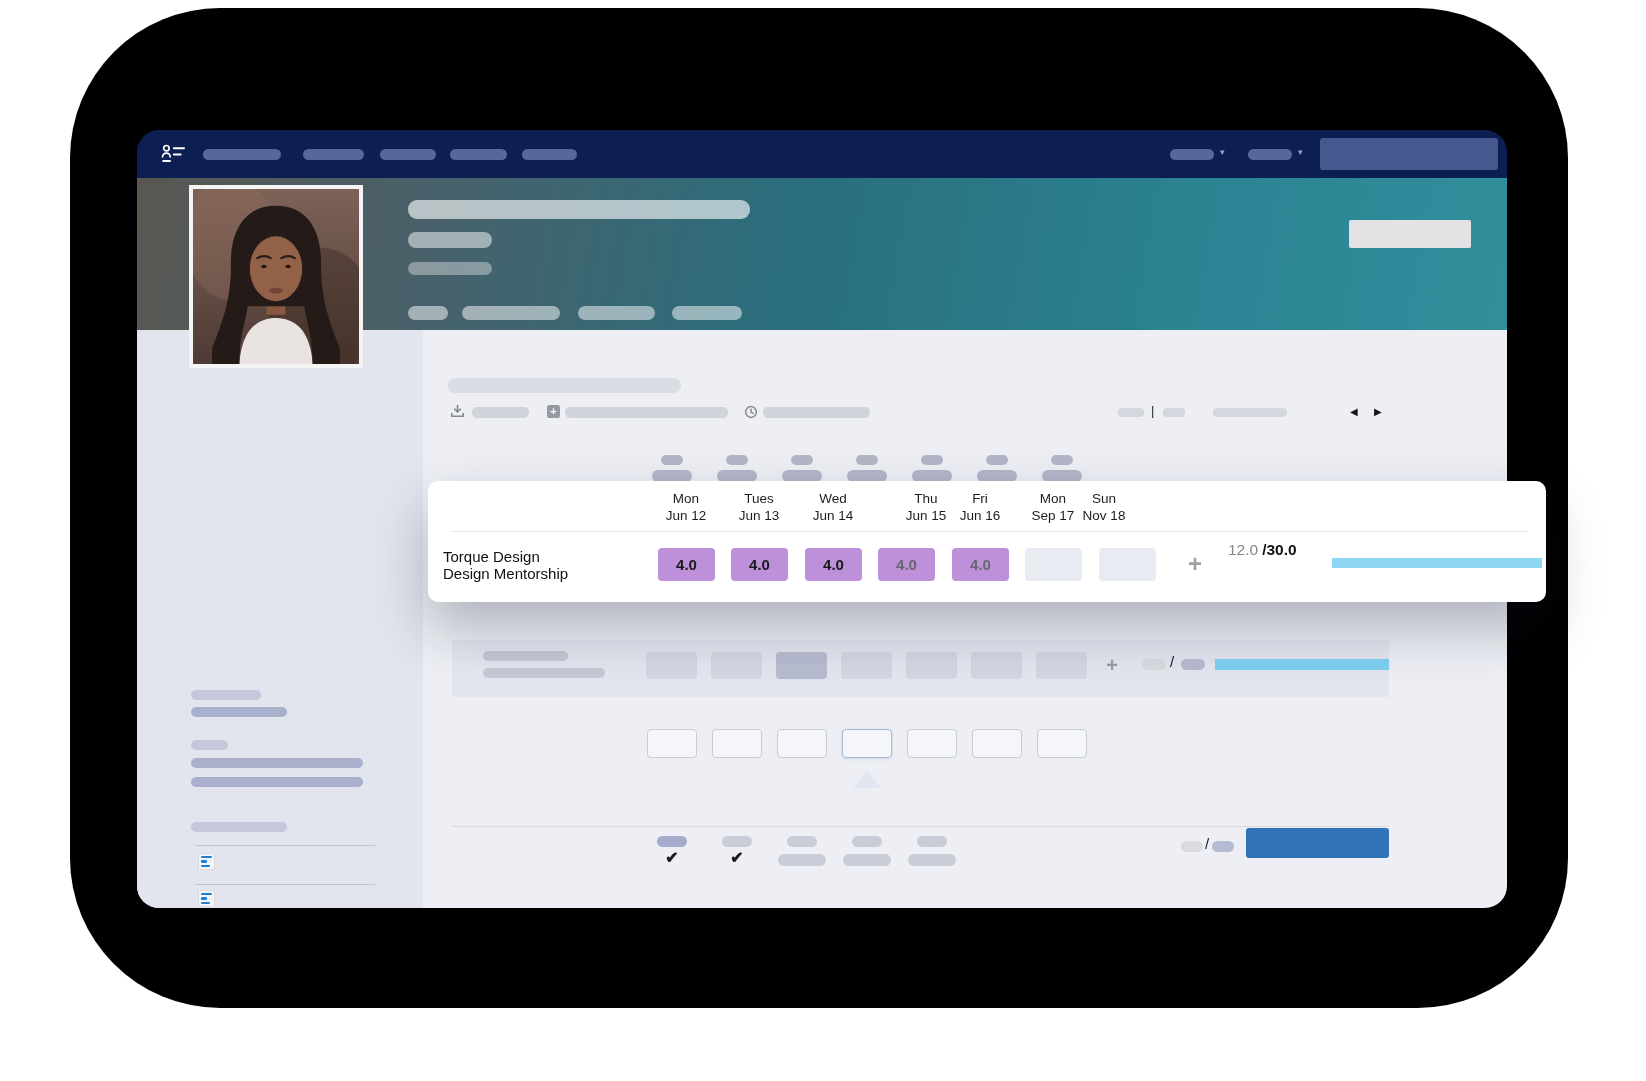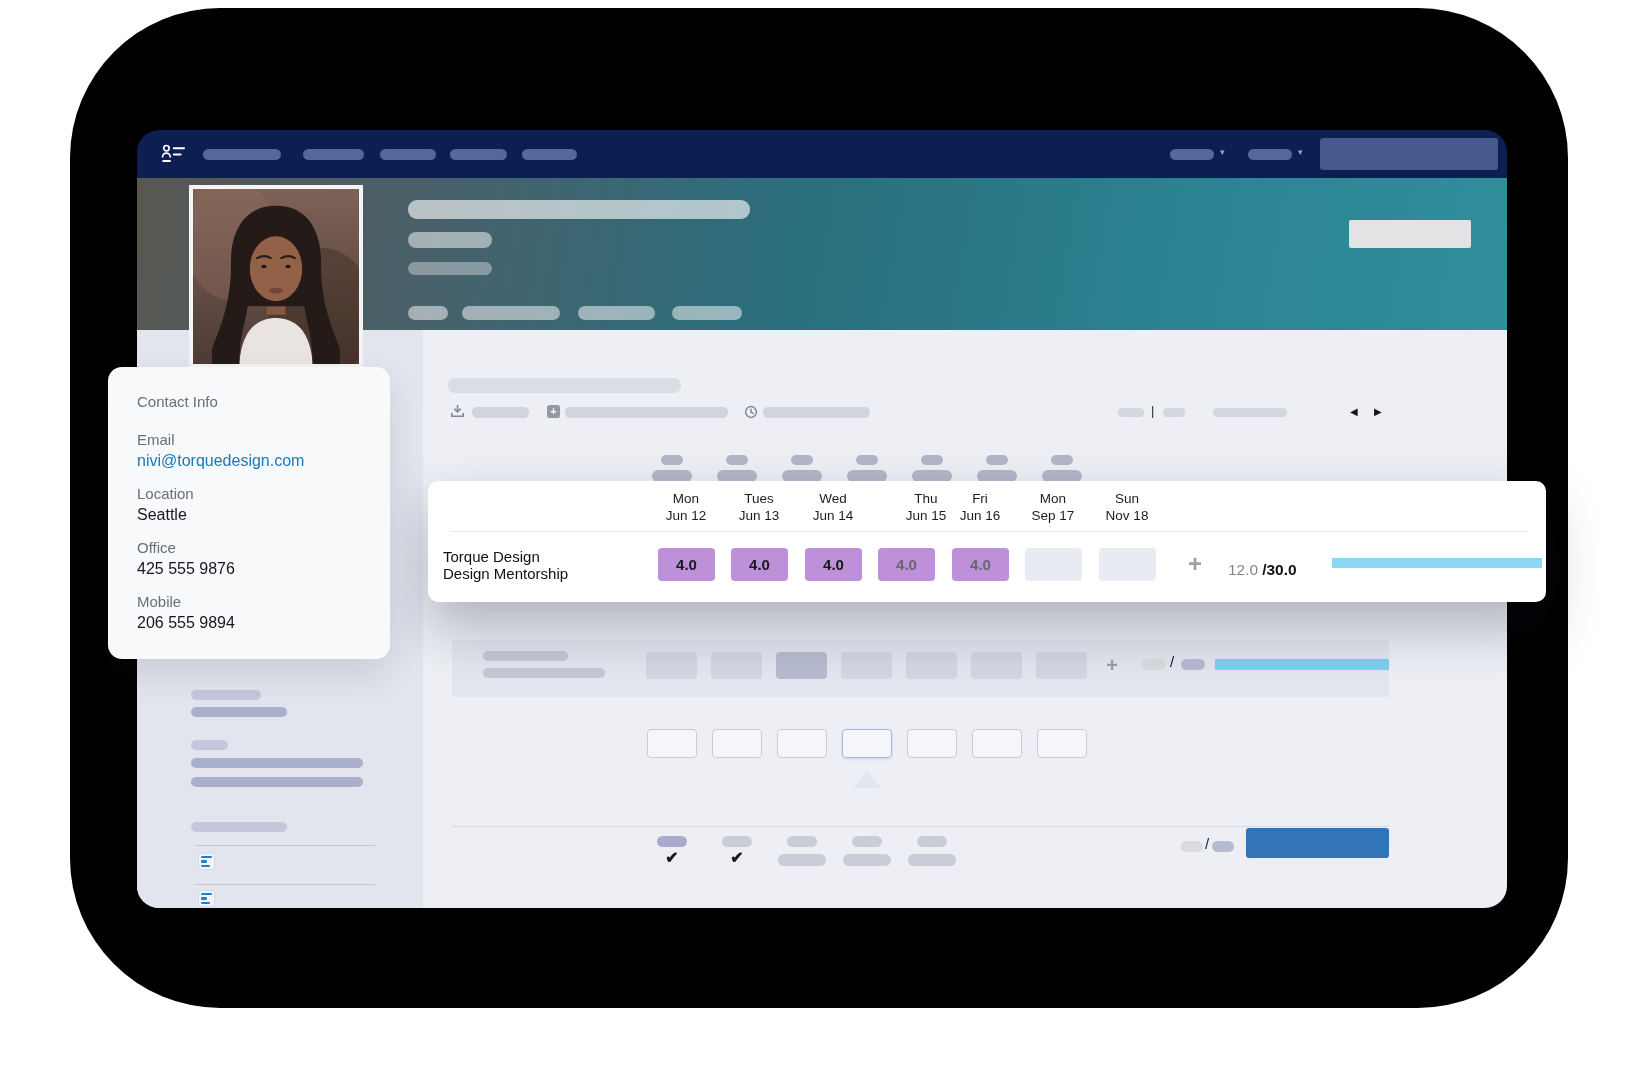--- a/index.html
+++ b/index.html
@@ -46,21 +46,21 @@
   .popup{position:absolute;left:428px;top:481px;width:1118px;height:121px;background:#fff;border-radius:10px;
          box-shadow:0 26px 55px rgba(18,22,40,0.28);}
   .pday{position:absolute;top:9px;width:84px;text-align:center;font-size:13.5px;color:#1b1d22;line-height:17px;font-weight:500;}
   .pdivider{position:absolute;left:24px;top:50px;width:1076px;height:1px;background:#e7e7eb;}
   .prowlabel{position:absolute;left:15px;top:67px;font-size:15px;font-weight:500;color:#0e1014;line-height:17px;}
   .pcell{position:absolute;top:67px;width:57px;height:33px;border-radius:4px;background:#BE90DA;
          font-size:15px;font-weight:bold;line-height:33px;text-align:center;color:#17191C;}
   .pcell.muted{color:#66686E;}
   .pcell.empty{background:#E9EBF3;}
   .pplus{position:absolute;left:752px;top:67px;width:30px;height:33px;font-size:24px;font-weight:bold;color:#9FA1A7;line-height:31px;text-align:center;}
-  .ptotal{position:absolute;left:800px;top:72px;height:33px;display:flex;align-items:center;gap:4px;font-size:15.5px;}
+  .ptotal{position:absolute;left:800px;top:52px;height:33px;display:flex;align-items:center;gap:4px;font-size:15.5px;}
   .ptotal .logged{color:#85878D;}
   .ptotal .cap{color:#0f1115;font-weight:bold;}
   .pbar{position:absolute;left:904px;top:77px;width:210px;height:10px;background:#8DD6F4;}
   
   .band{position:absolute;left:452px;top:640px;width:937px;height:57px;background:#e3e5ef;}
   .bandpill{position:absolute;height:10px;border-radius:5px;background:#c5c8d5;}
   .minibox{position:absolute;top:652px;width:51px;height:27px;border-radius:4px;background:#d3d6e3;}
   .minibox.dark{background:#b8bcd0;}
   .bandplus{position:absolute;left:1100px;top:652px;width:24px;height:27px;font-size:20px;font-weight:bold;color:#9b9da3;line-height:26px;text-align:center;}
   .fracpill{position:absolute;height:11px;border-radius:5.5px;}
@@ -237,21 +237,21 @@
     <div class="pday" style="left:289px">
       <span>Tues</span><br><span>Jun 13</span></div>
     <div class="pday" style="left:363px">
       <span>Wed</span><br><span>Jun 14</span></div>
     <div class="pday" style="left:456px">
       <span>Thu</span><br><span>Jun 15</span></div>
     <div class="pday" style="left:510px">
       <span>Fri</span><br><span>Jun 16</span></div>
     <div class="pday" style="left:583px">
       <span>Mon</span><br><span>Sep 17</span></div>
-    <div class="pday" style="left:657px">
+    <div class="pday" style="left:634px">
       <span>Sun</span><br><span>Nov 18</span></div>
 
     <div class="pdivider"></div>
 
     <div class="prowlabel">
       <span>Torque Design</span><br><span>Design Mentorship</span>
     </div>
 
     <div class="pcell" style="left:230px">4.0</div>
     <div class="pcell" style="left:303px">4.0</div>
@@ -286,25 +286,14 @@
       <ellipse cx="79" cy="76" rx="25" ry="31" fill="#936148"></ellipse>
       <path d="M52 66 C52 36 64 24 79 24 C94 24 106 36 106 66 C106 52 98 40 79 40 C60 40 52 52 52 66 Z" fill="#241b18"></path>
       <path d="M61 66 q7 -4 13 0" stroke="#2a1c16" stroke-width="2" fill="none" stroke-linecap="round"></path>
       <path d="M84 66 q7 -4 13 0" stroke="#2a1c16" stroke-width="2" fill="none" stroke-linecap="round"></path>
       <ellipse cx="67.5" cy="74" rx="2.6" ry="1.7" fill="#241712"></ellipse>
       <ellipse cx="90.5" cy="74" rx="2.6" ry="1.7" fill="#241712"></ellipse>
       <ellipse cx="79" cy="97" rx="6.5" ry="2.8" fill="#6c4134" opacity="0.85"></ellipse>
     </svg>
   </div>
 
-  <div class="ccard">
-    <div class="title">Contact Info</div>
-    <div class="lbl">Email</div>
-    <div class="val link">nivi@torquedesign.com</div>
-    <div class="lbl">Location</div>
-    <div class="val">Seattle</div>
-    <div class="lbl">Office</div>
-    <div class="val">425 555 9876</div>
-    <div class="lbl">Mobile</div>
-    <div class="val">206 555 9894</div>
-  </div>
 
 </div>
 
 </body></html>

